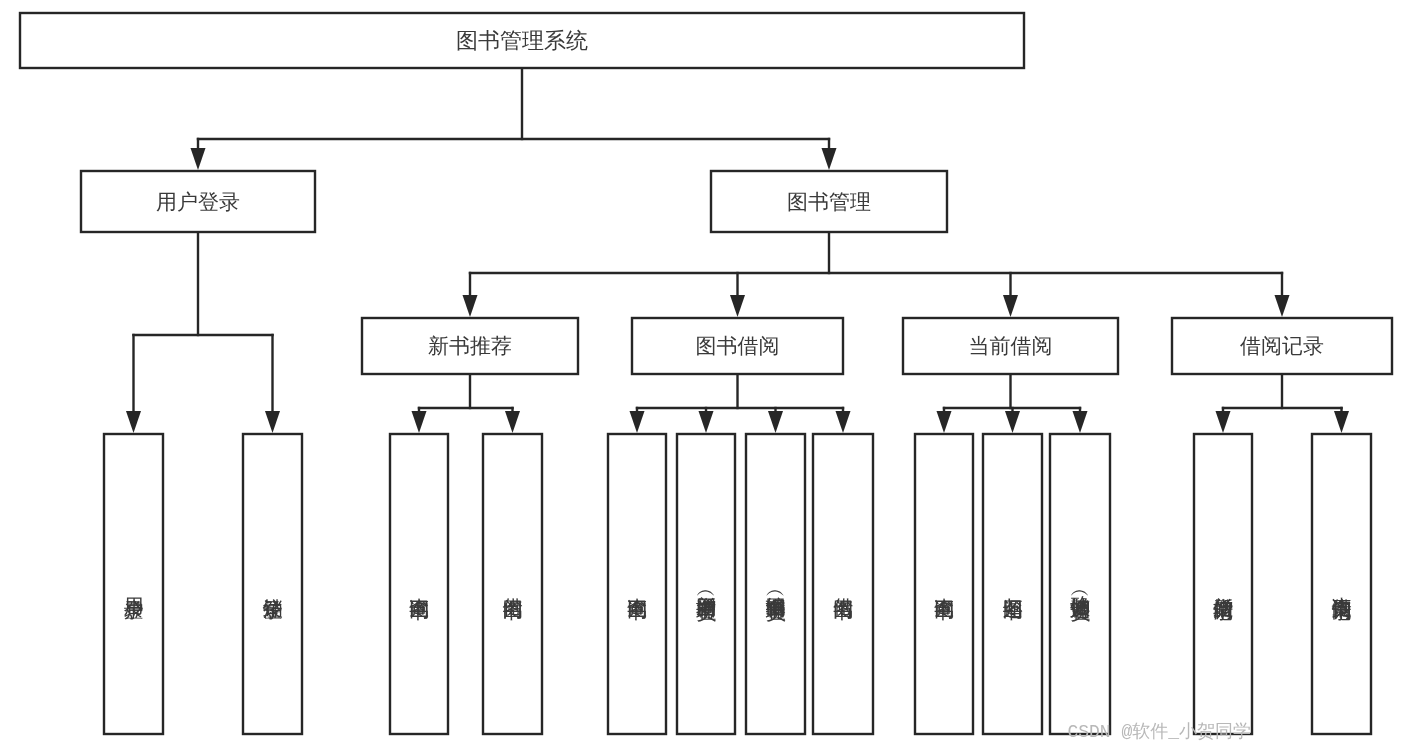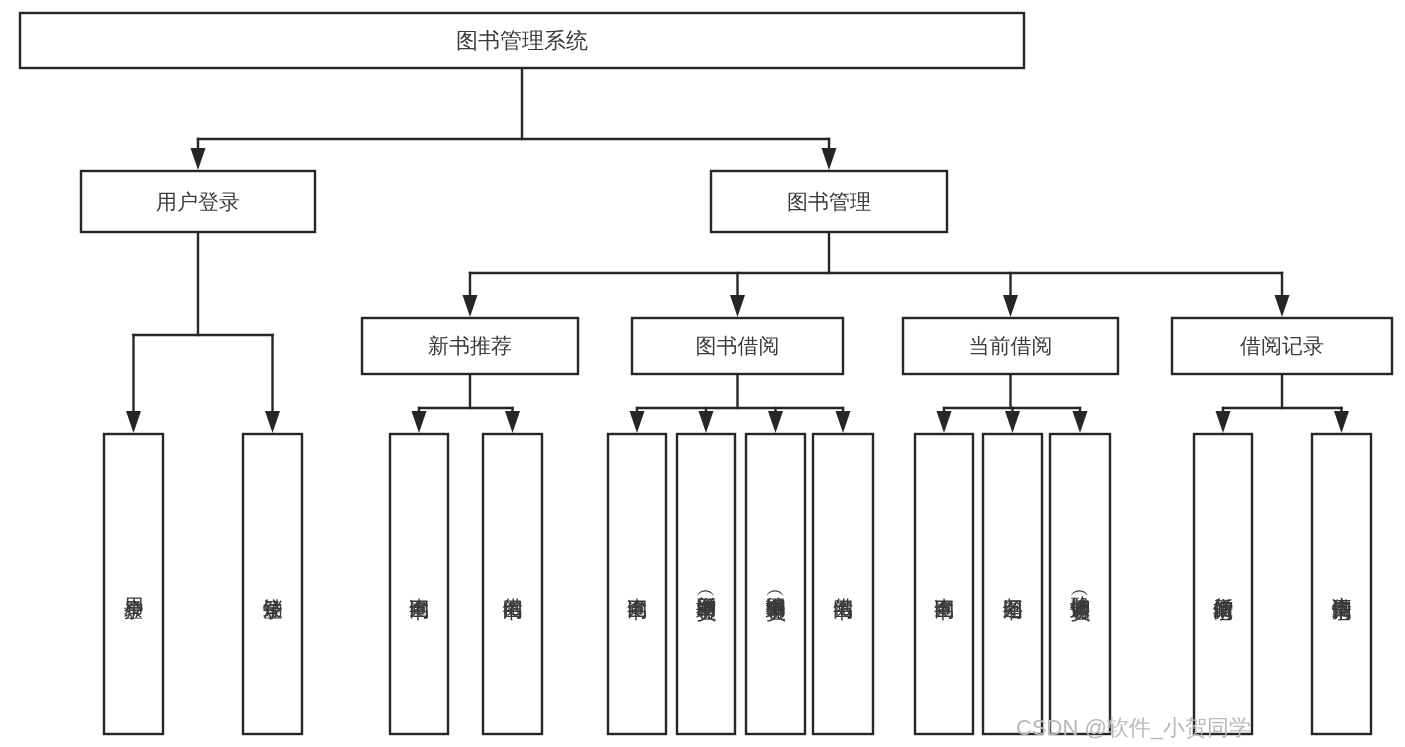--- a/index.html
+++ b/index.html
@@ -67,22 +67,22 @@
     justify-content: center;
     text-align: center;
     white-space: nowrap;
     pointer-events: none;
     user-select: none;
   }
   #watermark {
     position: absolute;
     right: 8px;
     bottom: 4px;
-    font-family: Liberation Sans, sans-serif;
-    font-size: 22px;
+    font-family: Liberation Mono, monospace;
+    font-size: 18px;
     color: #b8b8b8;
     white-space: nowrap;
     user-select: none;
   }
 </style>
 </head>
 <body>
 
 <div id="diagram-root">
   <svg id="tree-svg" viewBox="0 0 1405 747" xmlns="http://www.w3.org/2000/svg">

